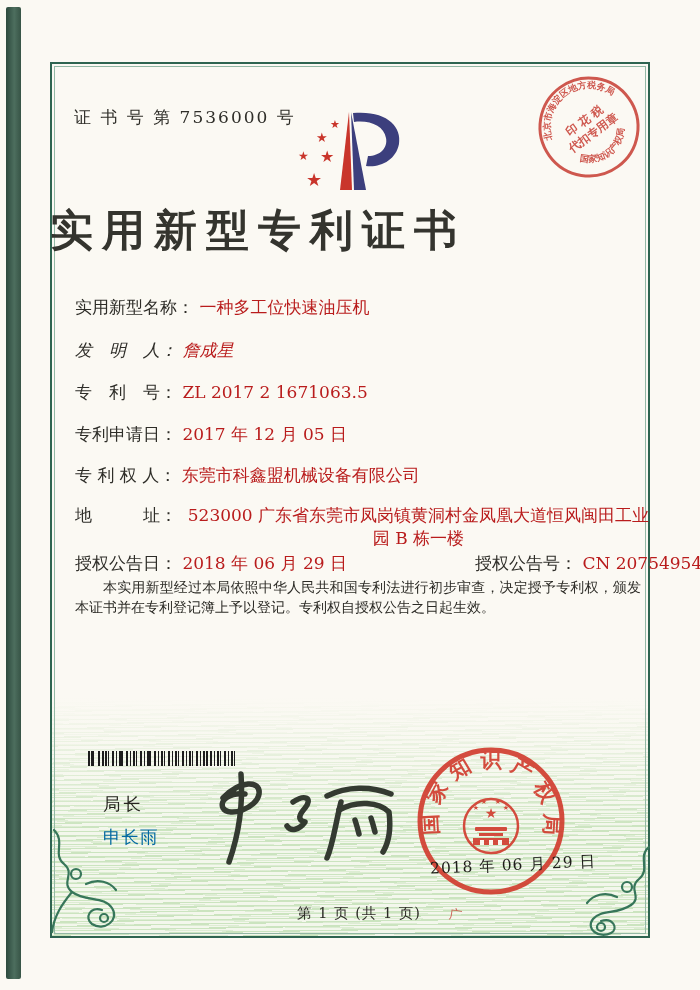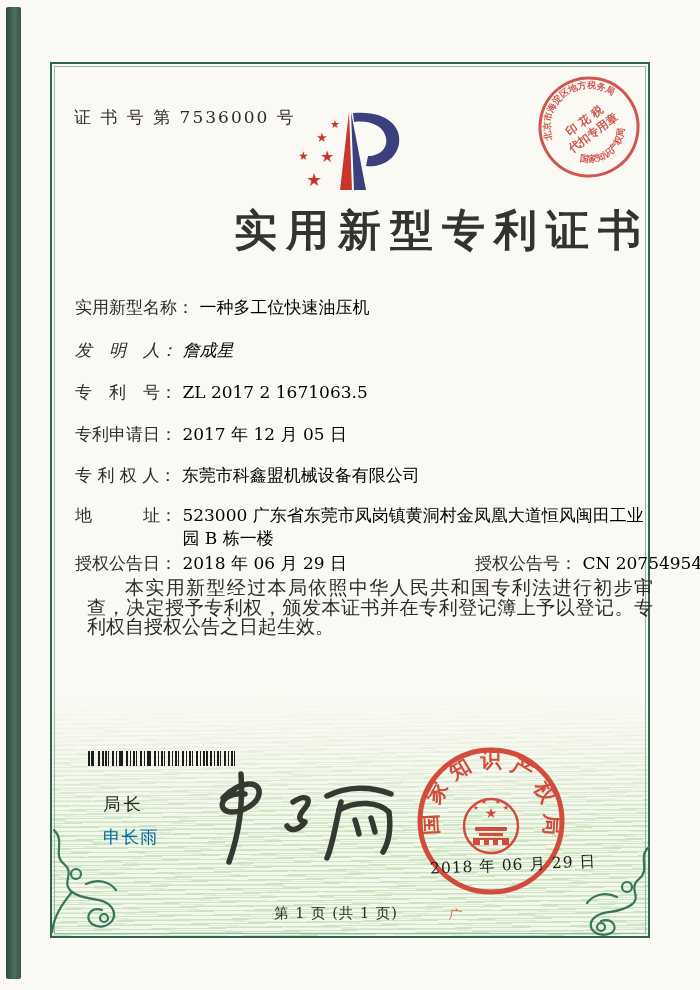--- a/index.html
+++ b/index.html
@@ -21,31 +21,31 @@
     border:2px solid #2e6450;box-sizing:border-box;
   }
   .frame-inner{
     position:absolute;left:2px;top:2px;right:2px;bottom:2px;
     border:1px solid #93b8a5;
   }
   .cert-no{
     left:74px;top:106px;font-size:17px;letter-spacing:2px;color:#2f2e29;
   }
   .title{
-    left:50px;top:202px;width:600px;text-align:right;
+    left:50px;top:202px;width:600px;text-align:left;
     font-size:43px;letter-spacing:9px;color:#34342e;font-weight:600;font-family:Liberation Serif, serif;
   }
   .frow{position:absolute;left:75px;font-size:17px;line-height:23px;white-space:nowrap;}
   .frow .lbl{display:inline-block;min-width:96px;color:#2e2d28;}
-  .frow .val{color:#000000;}
+  .frow .val{color:#b91c1c;text-align:center;}
   .frow .val.wrap{display:inline-block;white-space:normal;width:472px;vertical-align:top;}
   .grantno{position:absolute;left:400px;top:0;}
   .body-text{
-    left:75px;top:578px;width:566px;font-size:19px;line-height:19.6px;
-    color:#2c2b26;text-align:justify;margin-left:12px;
+    left:75px;top:578px;width:566px;font-size:14px;line-height:19.6px;
+    color:#2c2b26;text-align:justify;
   }
   .body-text p{margin:0;text-indent:2em;}
   .barcode{
     left:88px;top:751px;width:150px;height:15px;
     background:repeating-linear-gradient(90deg,
       #1d1d1d 0 1.5px,transparent 1.5px 3px,
       #1d1d1d 3px 5.5px,transparent 5.5px 6.5px,
       #1d1d1d 6.5px 7.5px,transparent 7.5px 10.5px,
       #1d1d1d 10.5px 12px,transparent 12px 14px);
   }
@@ -65,21 +65,21 @@
   .director{left:103px;top:792px;font-size:17.5px;letter-spacing:3px;color:#26251f;}
   .director2{left:103px;top:825px;font-size:17.5px;letter-spacing:1px;color:#0369a1;}
   .signature{left:195px;top:768px;}
   .seal{left:412px;top:742px;opacity:.9;}
   .seal-date{
     left:430px;top:855px;font-size:15.5px;letter-spacing:1px;color:#1e1d1a;
     transform:rotate(-2.5deg);white-space:nowrap;z-index:5;
   }
   .red-mark{left:449px;top:906px;color:#c8453a;font-size:13px;transform:rotate(8deg);opacity:.8;}
   .footer{
-    left:36px;top:904px;width:600px;text-align:center;font-size:14.5px;
+    left:59px;top:904px;width:600px;text-align:center;font-size:14.5px;
     letter-spacing:1px;color:#2c2b26;z-index:4;
   }
   .taxstamp{left:536px;top:74px;transform:rotate(-36deg);opacity:.82;}
   .logo{left:286px;top:110px;}
   .flour{z-index:3;}
 </style>
 </head>
 <body>
 
 <div class="abs spine"></div>

